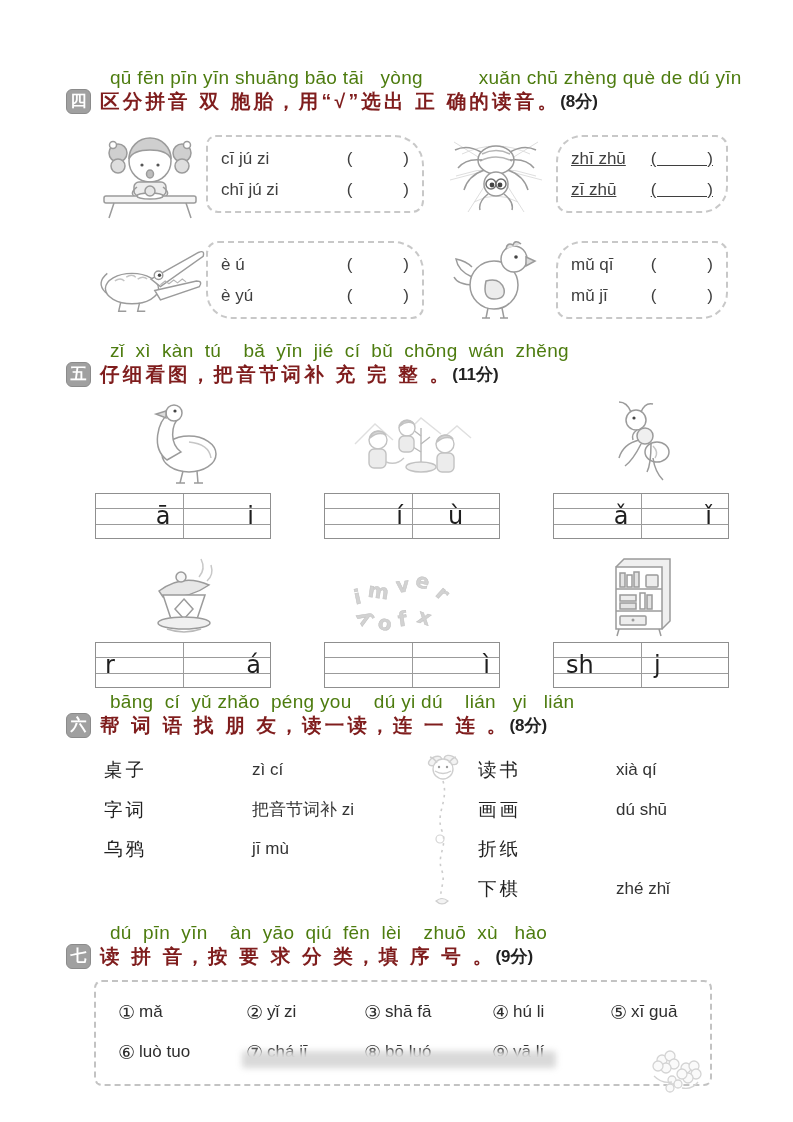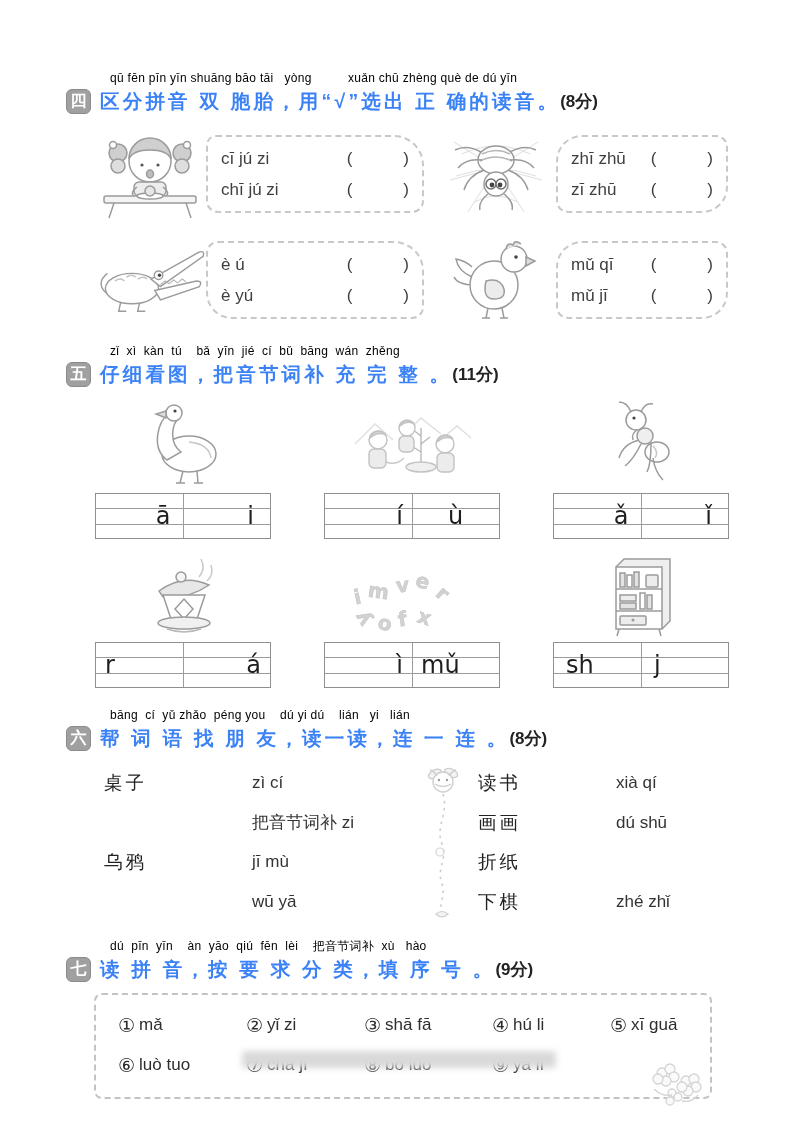--- a/index.html
+++ b/index.html
@@ -7,48 +7,48 @@
   .page {
     position:relative; width:793px; height:1122px; background:#ffffff;
     font-family:"Liberation Sans", sans-serif; color:#2b2b2b; overflow:hidden;
   }
   .content { position:absolute; left:66px; top:70px; width:676px; }
 
   
   .sec { margin-top:0; }
   .sec + .sec { }
   .sec-pinyin {
-    font-size:12px; color:#000000; margin-left:44px; white-space:pre;
+    font-size:19px; color:#4d7c0f; margin-left:44px; white-space:pre;
     letter-spacing:0.3px; line-height:16px;
   }
   .sec-title-row { display:flex; align-items:center; margin-top:2px; }
   .badge {
     flex:none; width:25px; height:25px; background:#a0a0a0; border:1px solid #8b8b8b;
     border-radius:6px; color:#fff; font-size:16px; font-weight:bold;
     display:flex; align-items:center; justify-content:center; margin-right:9px;
     box-shadow: inset 0 0 0 1.5px #fff0;
   }
-  .sec-title { font-size:19.5px; font-weight:bold; letter-spacing:3.2px; color:#3b82f6; white-space:nowrap; }
+  .sec-title { font-size:19.5px; font-weight:bold; letter-spacing:3.2px; color:#7f1d1d; white-space:nowrap; }
   .sec-score { font-size:17px; font-weight:bold; letter-spacing:0; color:#222; }
 
   
   .items4 {
     display:grid; grid-template-columns:330px 286px; column-gap:18px; row-gap:14px;
     margin:14px 0 0 28px;
     gap:18px;
   }
   .item4 { display:flex; align-items:center; }
   .img4 { flex:none; display:flex; align-items:center; justify-content:center; }
   .img4-a { width:112px; } .img4-b { width:108px; }
   .dbox {
     flex:1; border:2px dashed #c8c8c8; padding:6px 13px; font-size:17px; color:#3f3f3f;
     background:#fff;
   }
   .dbox.b1 { border-radius:10px 30px 12px 12px; }
-  .dbox.b2 { border-radius:26px 12px 26px 12px; margin-left:6px; }
+  .dbox.b2 { border-radius:26px 12px 26px 12px; margin-left:6px;text-decoration:underline; }
   .dbox.b3 { border-radius:12px 30px 12px 26px; }
   .dbox.b4 { border-radius:26px 12px 26px 12px; margin-left:6px; }
   .choice-line { display:flex; justify-content:space-between; line-height:31px; }
   .paren { white-space:pre; color:#3f3f3f; }
 
   
   .five-row {
     display:flex; justify-content:space-between;
     margin:8px 10px 0 26px;
   }
@@ -232,21 +232,21 @@
             <div class="choice-line">
               <span>mǔ jī</span>
               <span class="paren">(　　　)</span>
             </div>
           </div>
         </div>
       </div>
     </div>
 
     <div class="sec" style="margin-top:20px">
-      <div class="sec-pinyin">zǐ  xì  kàn  tú    bǎ  yīn  jié  cí  bǔ  bāng  wán  zhěng</div>
+      <div class="sec-pinyin">zǐ  xì  kàn  tú    bǎ  yīn  jié  cí  bǔ  chōng  wán  zhěng</div>
       <div class="sec-title-row">
         <div class="badge">五</div>
         <div class="sec-title">仔细看图，把音节词补 充 完 整 。</div>
         <div class="sec-score">(11分)</div>
       </div>
 
       <div class="five-row">
         <div class="five-col">
           <div class="five-img">
             <svg width="92" height="86" viewBox="0 0 92 86" fill="none" stroke="#9b9b9b" stroke-width="1.5">
@@ -353,21 +353,20 @@
               <span style="left:26px;top:38px;transform:rotate(10deg)">o</span>
               <span style="left:46px;top:34px;transform:rotate(-8deg)">f</span>
               <span style="left:66px;top:32px;transform:rotate(18deg)">x</span>
             </div>
           </div>
           <div class="pgrid">
             <div class="hline h1"></div>
               <div class="hline h2"></div>
               <div class="vline"></div>
             <div class="cell je">ì</div>
-            <div class="cell jl">mǔ</div>
           </div>
         </div>
 
         <div class="five-col">
           <div class="five-img short">
             <svg width="78" height="82" viewBox="0 0 78 82" fill="none" stroke="#9b9b9b" stroke-width="1.5">
               <path d="M14,12 L22,4 L68,4 L68,66 L60,74" fill="#efefef"></path>
               <rect x="14" y="12" width="46" height="62" fill="#fff"></rect>
               <line x1="14" y1="34" x2="60" y2="34"></line>
                 <line x1="14" y1="56" x2="60" y2="56"></line>
@@ -388,43 +387,43 @@
             <div class="hline h1"></div>
               <div class="hline h2"></div>
               <div class="vline"></div>
             <div class="cell jl" style="padding-left:12px">sh</div>
             <div class="cell jl" style="padding-left:14px">j</div>
           </div>
         </div>
       </div>
     </div>
 
-    <div class="sec" style="margin-top:19px">
+    <div class="sec" style="margin-top:6px">
       <div class="sec-pinyin">bāng  cí  yǔ zhǎo  péng you    dú yi dú    lián   yi   lián</div>
       <div class="sec-title-row">
         <div class="badge">六</div>
         <div class="sec-title">帮 词 语 找  朋  友，读一读，连 一 连 。</div>
         <div class="sec-score">(8分)</div>
       </div>
 
       <div class="six-grid">
         <div class="cn" style="grid-column:1;grid-row:1">桌子</div>
         <div class="py" style="grid-column:2;grid-row:1">zì cí</div>
         <div class="cn" style="grid-column:4;grid-row:1">读书</div>
         <div class="py" style="grid-column:5;grid-row:1">xià qí</div>
 
+        <div class="cn" style="grid-column:1;grid-row:2">字词</div>
         <div class="py" style="grid-column:2;grid-row:2">把音节词补 zi</div>
         <div class="cn" style="grid-column:4;grid-row:2">画画</div>
         <div class="py" style="grid-column:5;grid-row:2">dú shū</div>
 
         <div class="cn" style="grid-column:1;grid-row:3">乌鸦</div>
         <div class="py" style="grid-column:2;grid-row:3">jī mù</div>
         <div class="cn" style="grid-column:4;grid-row:3">折纸</div>
 
-        <div class="py" style="grid-column:2;grid-row:4">wū yā</div>
         <div class="cn" style="grid-column:4;grid-row:4">下棋</div>
         <div class="py" style="grid-column:5;grid-row:4">zhé zhǐ</div>
 
         <div class="bee-cell">
           <svg width="46" height="158" viewBox="0 0 46 158" fill="none">
             <g stroke="#cfcfcf" stroke-width="1.4">
               <ellipse cx="15" cy="10" rx="7" ry="4" fill="#f3f3f3" transform="rotate(-28 15 10)"></ellipse>
               <ellipse cx="31" cy="9" rx="7" ry="4" fill="#f3f3f3" transform="rotate(24 31 9)"></ellipse>
               <circle cx="23" cy="18" r="10" fill="#fff"></circle>
               <path d="M17,12 q-3,-5 -7,-6 M29,12 q3,-5 7,-6"></path>
@@ -434,21 +433,21 @@
             </g>
             <path d="M23,30 C29,50 15,62 22,80 C28,96 16,104 22,120 C26,132 18,140 22,150" stroke="#cccccc" stroke-width="1.6" stroke-dasharray="2.5,4.5"></path>
             <circle cx="20" cy="88" r="4" stroke="#d4d4d4" stroke-width="1.2" fill="none"></circle>
             <path d="M16,150 q6,6 12,0 q-6,-5 -12,0 z" stroke="#cfcfcf" stroke-width="1.2" fill="#f3f3f3"></path>
           </svg>
         </div>
       </div>
     </div>
 
     <div class="sec" style="margin-top:16px">
-      <div class="sec-pinyin">dú  pīn  yīn    àn  yāo  qiú  fēn  lèi    把音节词补  xù   hào</div>
+      <div class="sec-pinyin">dú  pīn  yīn    àn  yāo  qiú  fēn  lèi    zhuō  xù   hào</div>
       <div class="sec-title-row">
         <div class="badge">七</div>
         <div class="sec-title">读 拼 音，按 要 求 分 类，填 序 号 。</div>
         <div class="sec-score">(9分)</div>
       </div>
 
       <div class="box7">
         <div class="row7">
           <div class="item7">
             <span class="num">①</span>

